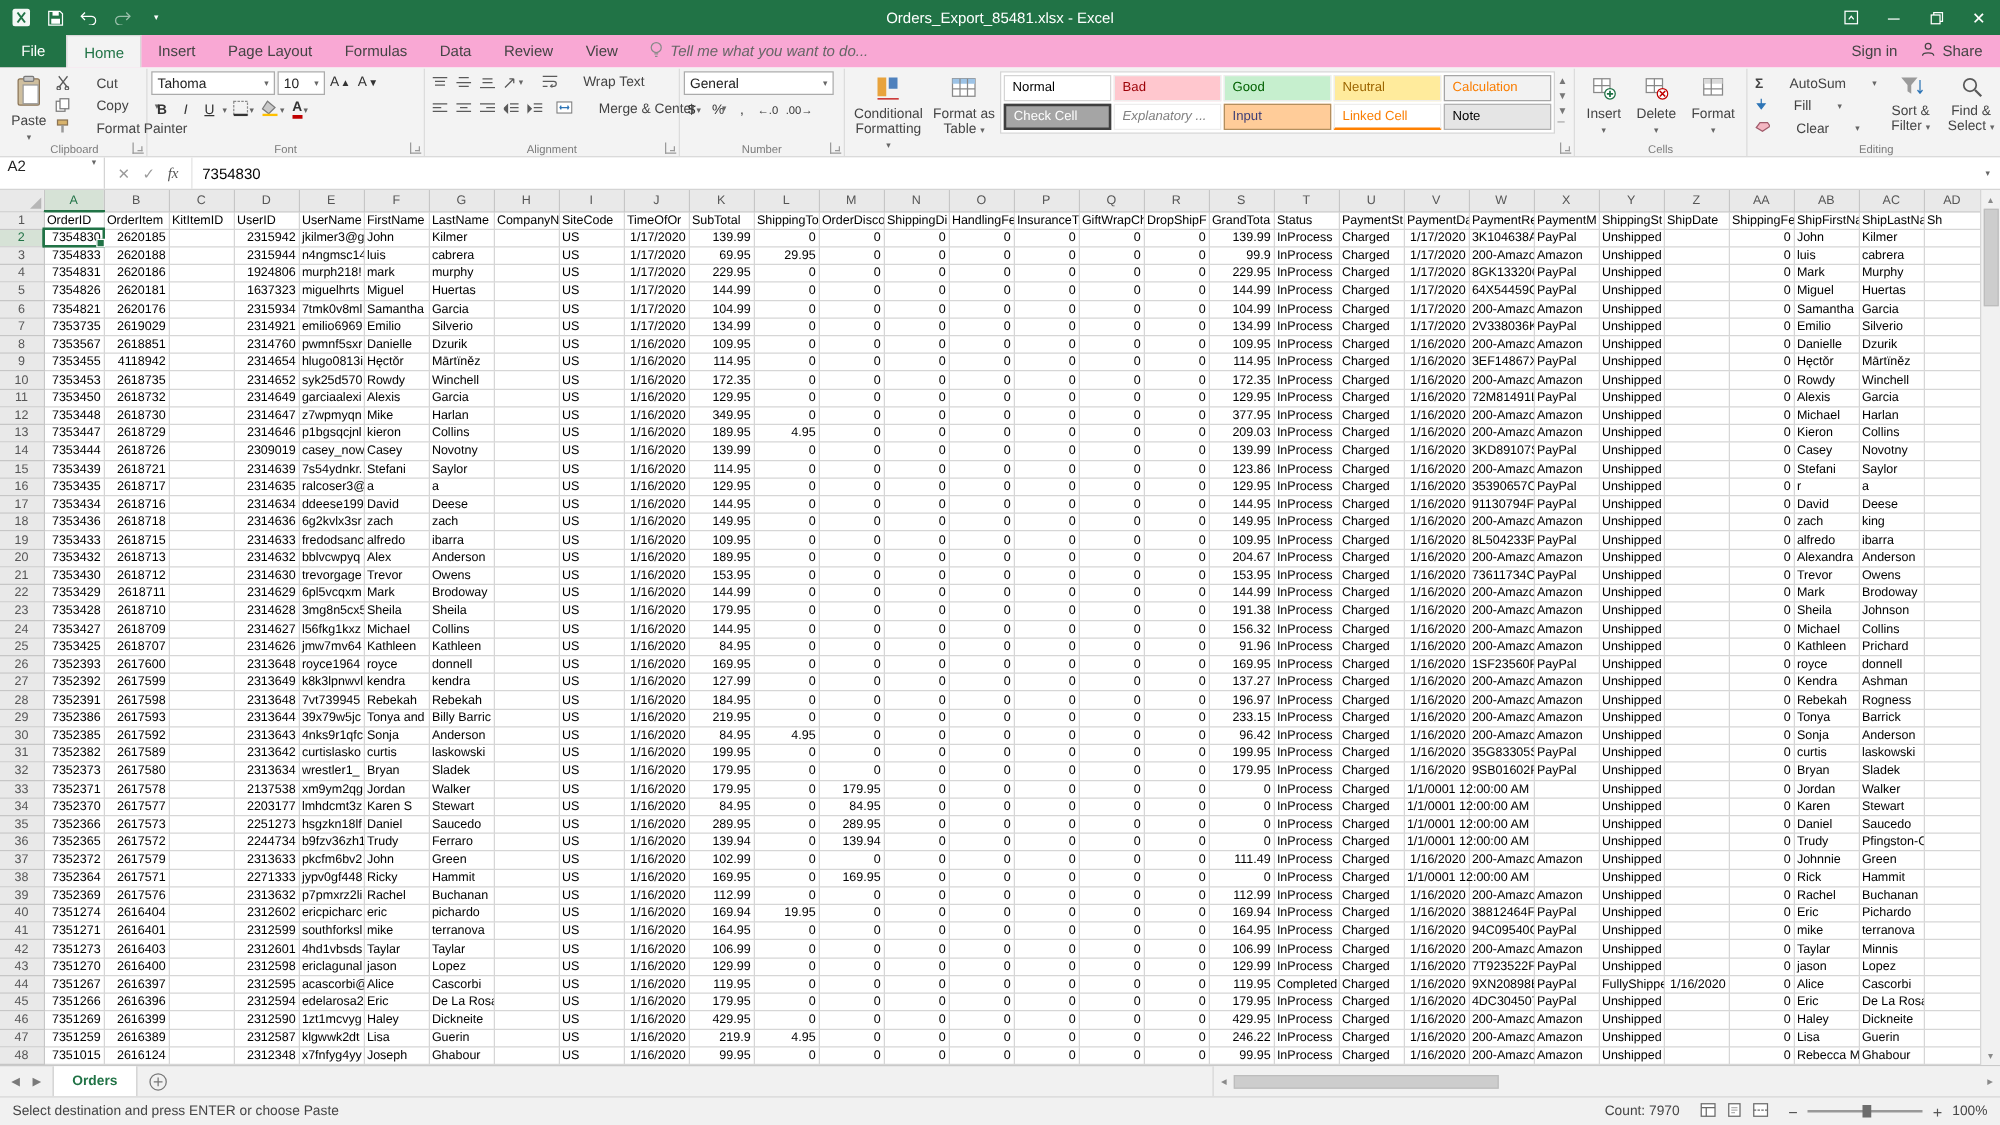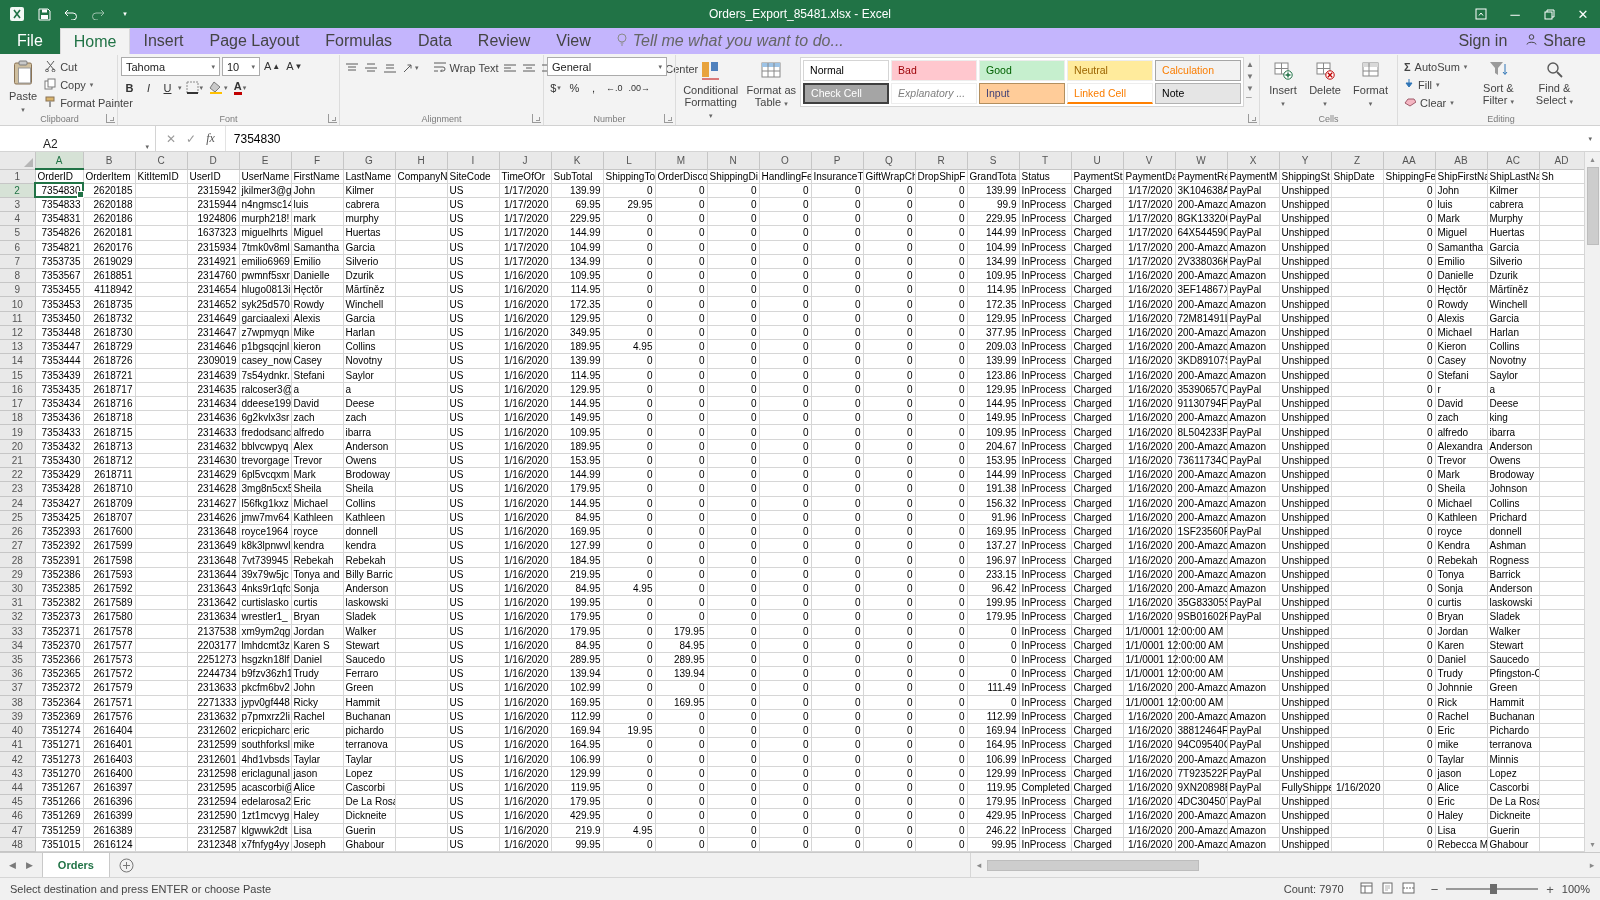--- a/index.html
+++ b/index.html
@@ -8,38 +8,38 @@
 
   
   .title-bar { height:28px; background:#217346; color:#fff; display:flex; align-items:center; position:relative; flex:none; }
   .qat { display:flex; align-items:center; gap:9px; padding-left:8px; z-index:2; }
   .qat .qbtn { display:flex; align-items:center; justify-content:center; width:18px; height:18px; }
   .title-text { position:absolute; left:0; right:0; text-align:center; font-size:12px; }
   .win-controls { margin-left:auto; display:flex; height:100%; z-index:2; }
   .win-btn { width:34px; height:100%; display:flex; align-items:center; justify-content:center; font-size:13px; color:#fff; }
 
   
-  .tab-row { height:26px; background:#c4b5fd; display:flex; align-items:stretch; font-size:16px; color:#444; flex:none;text-align:center; }
+  .tab-row { height:26px; background:#f9a8d4; display:flex; align-items:stretch; font-size:12px; color:#444; flex:none;text-align:center; }
   .file-tab { background:#217346; color:#fff; padding:0 17px; display:flex; align-items:center; }
   .rtab { padding:0 13px; display:flex; align-items:center; }
   .rtab.active { color:#217346; background:#f3f3f3; border:1px solid #d9d9d9; border-bottom:none; }
   .tellme { display:flex; align-items:center; gap:5px; color:#666; padding:0 12px; font-style:italic; }
   .tabrow-right { margin-left:auto; display:flex; align-items:center; gap:18px; padding-right:14px; color:#444; }
   .share-wrap { display:flex; align-items:center; gap:5px; }
 
   
   .ribbon { height:72px; background:#f3f3f3; border-bottom:1px solid #d2d2d2; display:flex; padding:1px 2px 0 2px; overflow:hidden; flex:none; }
   .group { position:relative; padding:2px 3px 14px 3px; border-right:1px solid #dcdcdc; flex:none; }
   .glabel { position:absolute; bottom:1px; left:0; right:0; text-align:center; font-size:9px; color:#7b7b7b; }
   .launcher { position:absolute; bottom:2px; right:2px; width:9px; height:9px; border-left:1px solid #9a9a9a; border-bottom:1px solid #9a9a9a; }
   .launcher::after { content:""; position:absolute; right:1px; bottom:1px; width:3px; height:3px; border-right:1px solid #9a9a9a; border-bottom:1px solid #9a9a9a; }
   .gbody { display:flex; height:100%; }
   .big-btn { display:flex; flex-direction:column; align-items:center; justify-content:flex-start; font-size:11px; line-height:12px; color:#444; text-align:center; padding:2px 4px; }
   .big-btn .bicon { margin:1px 0 2px 0; }
-  .small-btn { display:flex; align-items:center; gap:4px; font-size:11px; color:#444; padding:0 3px; height:18px; white-space:nowrap; }
+  .small-btn { display:flex; align-items:center; gap:21px; font-size:11px; color:#444; padding:0 3px; height:18px; white-space:nowrap; }
   .stack { display:flex; flex-direction:column; justify-content:flex-start; gap:1px; }
   .caret { font-size:7px; color:#666; }
   .combo { background:#fff; border:1px solid #ababab; height:19px; display:flex; align-items:center; font-size:11px; color:#222; padding:0 4px; gap:4px; white-space:nowrap; }
   .row2 { display:flex; align-items:center; gap:2px; margin-top:3px; }
   .tbtn { min-width:17px; height:18px; display:flex; align-items:center; justify-content:center; font-size:11px; color:#333; padding:0 2px; gap:1px; }
   .fc-a { font-weight:bold; border-bottom:3px solid #c00000; line-height:11px; }
   .ul-u { text-decoration:underline; }
   .style-gallery { display:grid; grid-template-columns:repeat(5,86px); grid-auto-rows:21px; gap:2px; background:#fff; border:1px solid #d5d5d5; padding:2px; align-self:flex-start; }
   .chip { line-height:19px; font-size:10.5px; padding:0 6px; border:1px solid #ededed; background:#fff; color:#000; overflow:hidden; white-space:nowrap; }
   .chip-normal { border-color:#d5d5d5; }
@@ -49,21 +49,21 @@
   .chip-calculation { background:#f2f2f2; color:#fa7d00; border-color:#a6a6a6; }
   .chip-check-cell { background:#a5a5a5; color:#fff; border:2px solid #3f3f3f; line-height:17px; }
   .chip-explanatory { color:#7f7f7f; font-style:italic; }
   .chip-input { background:#ffcc99; color:#3f3f76; border-color:#b38f5f; }
   .chip-linked-cell { color:#fa7d00; border-bottom:2px solid #ff8001; }
   .chip-note { background:#e5e5e5; border-color:#b2b2b2; }
   .gal-arrows { display:flex; flex-direction:column; justify-content:flex-start; gap:3px; padding:3px 2px; color:#777; font-size:8px; }
 
   
   .formula-bar { height:26px; background:#fff; border-bottom:1px solid #d4d4d4; display:flex; align-items:stretch; font-size:12px; flex:none; }
-  .name-box { width:119px; border-right:1px solid #d4d4d4; display:flex; align-items:flex-end; padding:0 6px; color:#222;margin-left:37px; }
+  .name-box { width:84px; border-right:1px solid #d4d4d4; display:flex; align-items:flex-start; padding:0 6px; color:#222; }
   .name-box .caret { margin-left:auto; }
   .fx-btns { display:flex; align-items:center; gap:10px; padding:0 10px; color:#9a9a9a; border-right:1px solid #e3e3e3; }
   .fx-label { font-style:italic; color:#555; font-family:"Liberation Serif",serif; }
   .formula-field { flex:1; display:flex; align-items:center; padding:0 8px; color:#000; }
   .fb-caret { display:flex; align-items:center; padding:0 8px; color:#777; }
 
   
   .sheet-area { flex:1; position:relative; overflow:hidden; background:#fff; }
   table.sheet { border-collapse:collapse; table-layout:fixed; width:1584px; height:100%; }
   .sheet th, .sheet td { border-right:1px solid #d6d6d6; border-bottom:1px solid #d6d6d6; font-size:10px; font-weight:normal; overflow:hidden; white-space:nowrap; padding:0 2px; height:14px; color:#000; }
@@ -272,21 +272,21 @@
             <span class="fc-a">A</span>
             <span class="caret">▾</span>
           </div>
         </div>
       </div>
       <div class="glabel">Font</div>
       <span class="launcher"></span>
     </div>
 
     <div class="group" style="width:204px">
-      <div style="display:flex;flex-direction:row">
+      <div style="display:flex;flex-direction:column">
         <div style="display:flex;gap:2px;align-items:center">
           <div class="tbtn">
               <svg width="12" height="10">
                 <path d="M0 1h12M2 4h8M2 7h8" stroke="#5a5a5a"></path>
               </svg>
             </div>
           <div class="tbtn">
               <svg width="12" height="10">
                 <path d="M2 1h8M0 5h12M2 8h8" stroke="#5a5a5a"></path>
               </svg>

